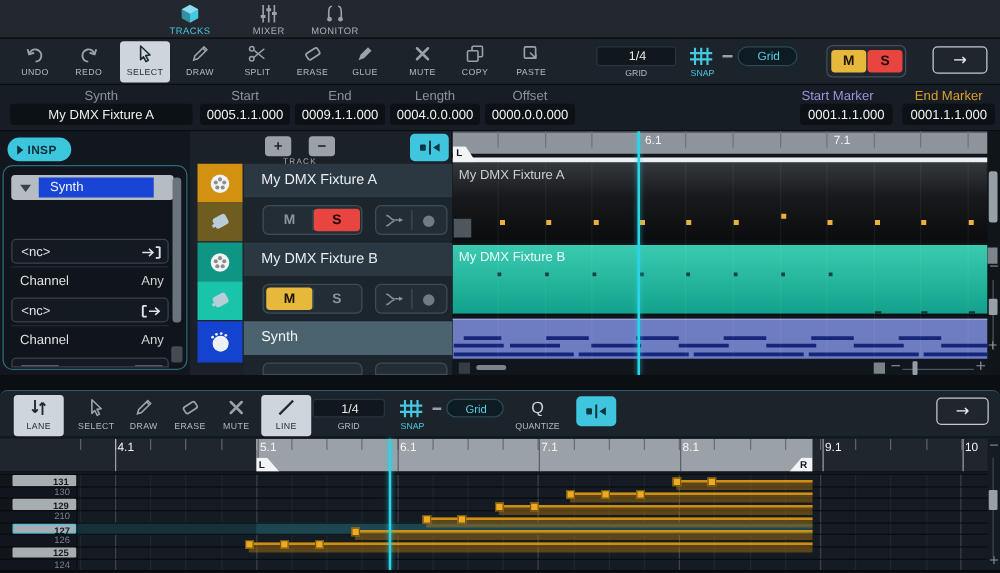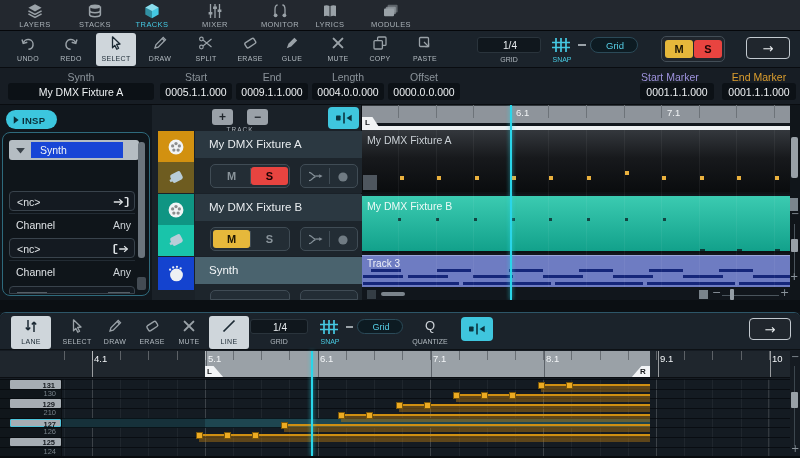--- a/index.html
+++ b/index.html
@@ -8,88 +8,49 @@
        -webkit-font-smoothing:antialiased;color:#cfd5da;}
   #app *{box-sizing:border-box;}
   .abs{position:absolute;}
   svg{display:block;}
 </style>
 </head>
 <body>
 
 <div id="app">
   <div class="abs" id="nav" style="left:0;top:0;width:800px;height:31px;background:#23282f;border-bottom:1px solid #05070a;">
-      <div style="position: absolute; left: 7px; top: 1px; width: 56px; height: 29px;">
-        <div style="position: absolute; left: 20px; top: 2px; width: 16px; height: 16px; color: rgb(154, 162, 168);">
-          <svg viewBox="0 0 16 16" width="16" height="16">
-            <path d="M8 1.2 14.6 4.8 8 8.4 1.4 4.8Z" fill="currentColor"></path>
-            <path d="M1.4 7.8 8 11.4l6.6-3.6" fill="none" stroke="currentColor" stroke-width="1.5"></path>
-            <path d="M1.4 10.8 8 14.4l6.6-3.6" fill="none" stroke="currentColor" stroke-width="1.5"></path>
-          </svg>
-        </div>
-        <div style="position: absolute; left: 0px; top: 19px; width: 56px; height: 9px; font: 7.5px &quot;Liberation Sans&quot;, sans-serif; text-align: center; color: rgb(168, 176, 182); letter-spacing: 0.4px;">LAYERS</div>
-      </div>
-      <div style="position: absolute; left: 67px; top: 1px; width: 56px; height: 29px;">
-        <div style="position: absolute; left: 20px; top: 2px; width: 16px; height: 16px; color: rgb(154, 162, 168);">
-          <svg viewBox="0 0 16 16" width="16" height="16">
-            <ellipse cx="8" cy="3.6" rx="5.4" ry="2.1" fill="currentColor"></ellipse>
-            <path d="M2.6 3.6v4c0 1.2 2.4 2.1 5.4 2.1s5.4-.9 5.4-2.1v-4" fill="none" stroke="currentColor" stroke-width="1.5"></path>
-            <path d="M2.6 7.6v4c0 1.2 2.4 2.1 5.4 2.1s5.4-.9 5.4-2.1v-4" fill="none" stroke="currentColor" stroke-width="1.5"></path>
-          </svg>
-        </div>
-        <div style="position: absolute; left: 0px; top: 19px; width: 56px; height: 9px; font: 7.5px &quot;Liberation Sans&quot;, sans-serif; text-align: center; color: rgb(168, 176, 182); letter-spacing: 0.4px;">STACKS</div>
-      </div>
       <div style="position: absolute; left: 187px; top: 1px; width: 56px; height: 29px;">
         <div style="position: absolute; left: 20px; top: 2px; width: 16px; height: 16px; color: rgb(154, 162, 168);">
           <svg viewBox="0 0 16 16" fill="none" stroke="currentColor" width="16" height="16">
             <path stroke-width="1.3" d="M3.5 1v14M8 1v14M12.5 1v14"></path>
             <path stroke-width="2.4" d="M1.6 10.2h3.8M6.1 4.8h3.8M10.6 7.8h3.8"></path>
           </svg>
         </div>
         <div style="position: absolute; left: 0px; top: 19px; width: 56px; height: 9px; font: 7.5px &quot;Liberation Sans&quot;, sans-serif; text-align: center; color: rgb(168, 176, 182); letter-spacing: 0.4px;">MIXER</div>
       </div>
       <div style="position: absolute; left: 124px; top: 1px; width: 56px; height: 29px;">
         <div style="position: absolute; left: 20px; top: 2px; width: 16px; height: 16px; color: rgb(69, 200, 226);">
           <svg viewBox="0 0 16 16" width="16" height="16">
             <path d="M8 .8 14.6 4.4v7.2L8 15.2 1.4 11.6V4.4Z" fill="currentColor"></path>
             <path d="M8 .8 14.6 4.4 8 8 1.4 4.4Z" fill="#ffffff" opacity=".38"></path>
             <path d="M8 8v7.2L1.4 11.6V4.4Z" fill="#000000" opacity=".28"></path>
           </svg>
         </div>
         <div style="position: absolute; left: 0px; top: 19px; width: 56px; height: 9px; font: 7.5px &quot;Liberation Sans&quot;, sans-serif; text-align: center; color: rgb(69, 200, 226); letter-spacing: 0.4px;">TRACKS</div>
       </div>
-      <div style="position: absolute; left: 252px; top: 1px; width: 56px; height: 29px;">
+      <div style="position: absolute; left: 240px; top: 1px; width: 56px; height: 29px;">
         <div style="position: absolute; left: 20px; top: 2px; width: 16px; height: 16px; color: rgb(154, 162, 168);">
           <svg viewBox="0 0 16 16" fill="none" stroke="currentColor" stroke-width="1.3" width="16" height="16">
             <path d="M5.6 2C3.7 2 3 4 3 6.5V11"></path>
             <path d="M10.4 2c1.9 0 2.6 2 2.6 4.5V11"></path>
             <circle cx="3.6" cy="12.3" r="1.9" fill="currentColor" stroke="none"></circle>
             <circle cx="12.4" cy="12.3" r="1.9" fill="currentColor" stroke="none"></circle>
           </svg>
         </div>
         <div style="position: absolute; left: 0px; top: 19px; width: 56px; height: 9px; font: 7.5px &quot;Liberation Sans&quot;, sans-serif; text-align: center; color: rgb(168, 176, 182); letter-spacing: 0.4px;">MONITOR</div>
-      </div>
-      <div style="position: absolute; left: 302px; top: 1px; width: 56px; height: 29px;">
-        <div style="position: absolute; left: 20px; top: 2px; width: 16px; height: 16px; color: rgb(154, 162, 168);">
-          <svg viewBox="0 0 16 16" fill="currentColor" width="16" height="16">
-            <path d="M7.5 3.1C5.8 2 3.6 2 2 2.8v10.4c1.6-.8 3.8-.8 5.5.3Z"></path>
-            <path d="M8.5 3.1C10.2 2 12.4 2 14 2.8v10.4c-1.6-.8-3.8-.8-5.5.3Z"></path>
-          </svg>
-        </div>
-        <div style="position: absolute; left: 0px; top: 19px; width: 56px; height: 9px; font: 7.5px &quot;Liberation Sans&quot;, sans-serif; text-align: center; color: rgb(168, 176, 182); letter-spacing: 0.4px;">LYRICS</div>
-      </div>
-      <div style="position: absolute; left: 363px; top: 1px; width: 56px; height: 29px;">
-        <div style="position: absolute; left: 20px; top: 2px; width: 16px; height: 16px; color: rgb(154, 162, 168);">
-          <svg viewBox="0 0 16 16" fill="currentColor" width="16" height="16">
-            <rect x="4.6" y="1.8" width="10" height="7.6" rx="1" opacity=".5"></rect>
-            <rect x="2.8" y="3.7" width="10" height="7.6" rx="1" opacity=".72"></rect>
-            <rect x="1" y="5.6" width="10" height="7.6" rx="1"></rect>
-          </svg>
-        </div>
-        <div style="position: absolute; left: 0px; top: 19px; width: 56px; height: 9px; font: 7.5px &quot;Liberation Sans&quot;, sans-serif; text-align: center; color: rgb(168, 176, 182); letter-spacing: 0.4px;">MODULES</div>
       </div>
     </div>
   <div class="abs" id="tb" style="left:0;top:31px;width:800px;height:37px;background:#1b232b;border-bottom:1px solid #090c10;">
       <div style="position: absolute; left: 8px; top: 2px; width: 40px; height: 33px;">
         <div style="position: absolute; left: 12px; top: 2px; width: 16px; height: 16px; color: rgb(154, 162, 168);">
           <svg viewBox="0 0 16 16" fill="none" stroke="currentColor" stroke-width="1.5" width="16" height="16">
             <path d="M3.2 8.4C3.8 5.8 6.3 4.1 9 4.6c2.7.5 4.5 3 4 5.7-.4 2.2-2.3 3.9-4.6 4"></path>
             <path d="M2 4.4l1.3 4 4-1.2"></path>
           </svg>
         </div>
@@ -452,21 +413,20 @@
           <div style="position: absolute; left: 150px; top: 22px; width: 3px; height: 3px; background: rgb(17, 68, 65);"></div>
           <div style="position: absolute; left: 187px; top: 22px; width: 3px; height: 3px; background: rgb(17, 68, 65);"></div>
           <div style="position: absolute; left: 225px; top: 22px; width: 3px; height: 3px; background: rgb(17, 68, 65);"></div>
           <div style="position: absolute; left: 263px; top: 22px; width: 3px; height: 3px; background: rgb(17, 68, 65);"></div>
           <div style="position: absolute; left: 301px; top: 22px; width: 3px; height: 3px; background: rgb(17, 68, 65);"></div>
           <div style="position: absolute; left: 338px; top: 53px; width: 5px; height: 2px; background: rgb(13, 57, 54);"></div>
           <div style="position: absolute; left: 375px; top: 53px; width: 5px; height: 2px; background: rgb(13, 57, 54);"></div>
           <div style="position: absolute; left: 413px; top: 53px; width: 5px; height: 2px; background: rgb(13, 57, 54);"></div>
         </div>
         <div style="position: absolute; left: 0px; top: 150px; width: 428px; height: 32px; background: rgb(110, 124, 194); border-top: 1px solid rgb(154, 165, 216);">
-          <div style="position: absolute; left: 5px; top: 2px; width: 200px; height: 12px; font: 10px &quot;Liberation Sans&quot;, sans-serif; color: rgb(238, 240, 248);">Track 3</div>
           <div style="position: absolute; left: 9px; top: 13px; width: 30px; height: 3px; background: rgb(21, 38, 122);"></div>
           <div style="position: absolute; left: 75px; top: 13px; width: 34px; height: 3px; background: rgb(21, 38, 122);"></div>
           <div style="position: absolute; left: 147px; top: 13px; width: 34px; height: 3px; background: rgb(21, 38, 122);"></div>
           <div style="position: absolute; left: 217px; top: 13px; width: 34px; height: 3px; background: rgb(21, 38, 122);"></div>
           <div style="position: absolute; left: 287px; top: 13px; width: 34px; height: 3px; background: rgb(21, 38, 122);"></div>
           <div style="position: absolute; left: 357px; top: 13px; width: 34px; height: 3px; background: rgb(21, 38, 122);"></div>
           <div style="position: absolute; left: 1px; top: 19px; width: 40px; height: 3px; background: rgb(21, 38, 122);"></div>
           <div style="position: absolute; left: 46px; top: 19px; width: 40px; height: 3px; background: rgb(21, 38, 122);"></div>
           <div style="position: absolute; left: 111px; top: 19px; width: 40px; height: 3px; background: rgb(21, 38, 122);"></div>
           <div style="position: absolute; left: 181px; top: 19px; width: 40px; height: 3px; background: rgb(21, 38, 122);"></div>

